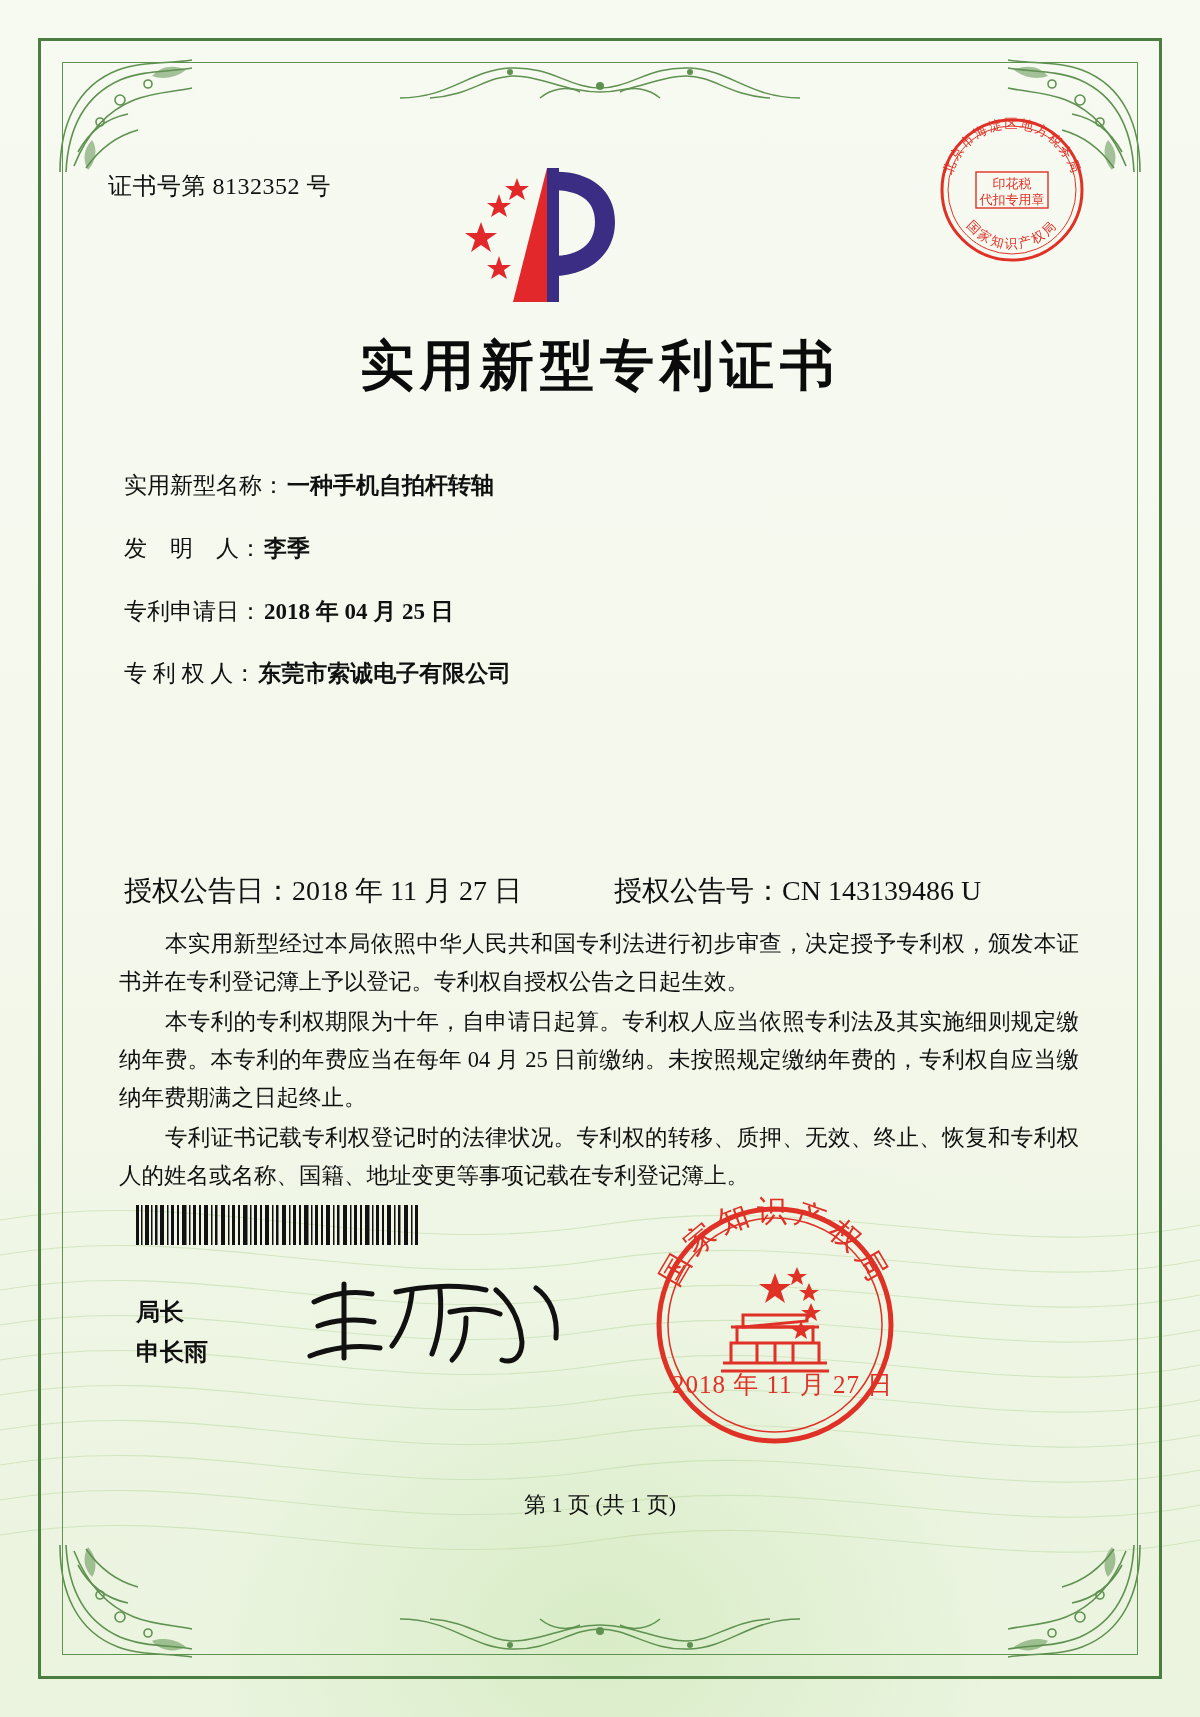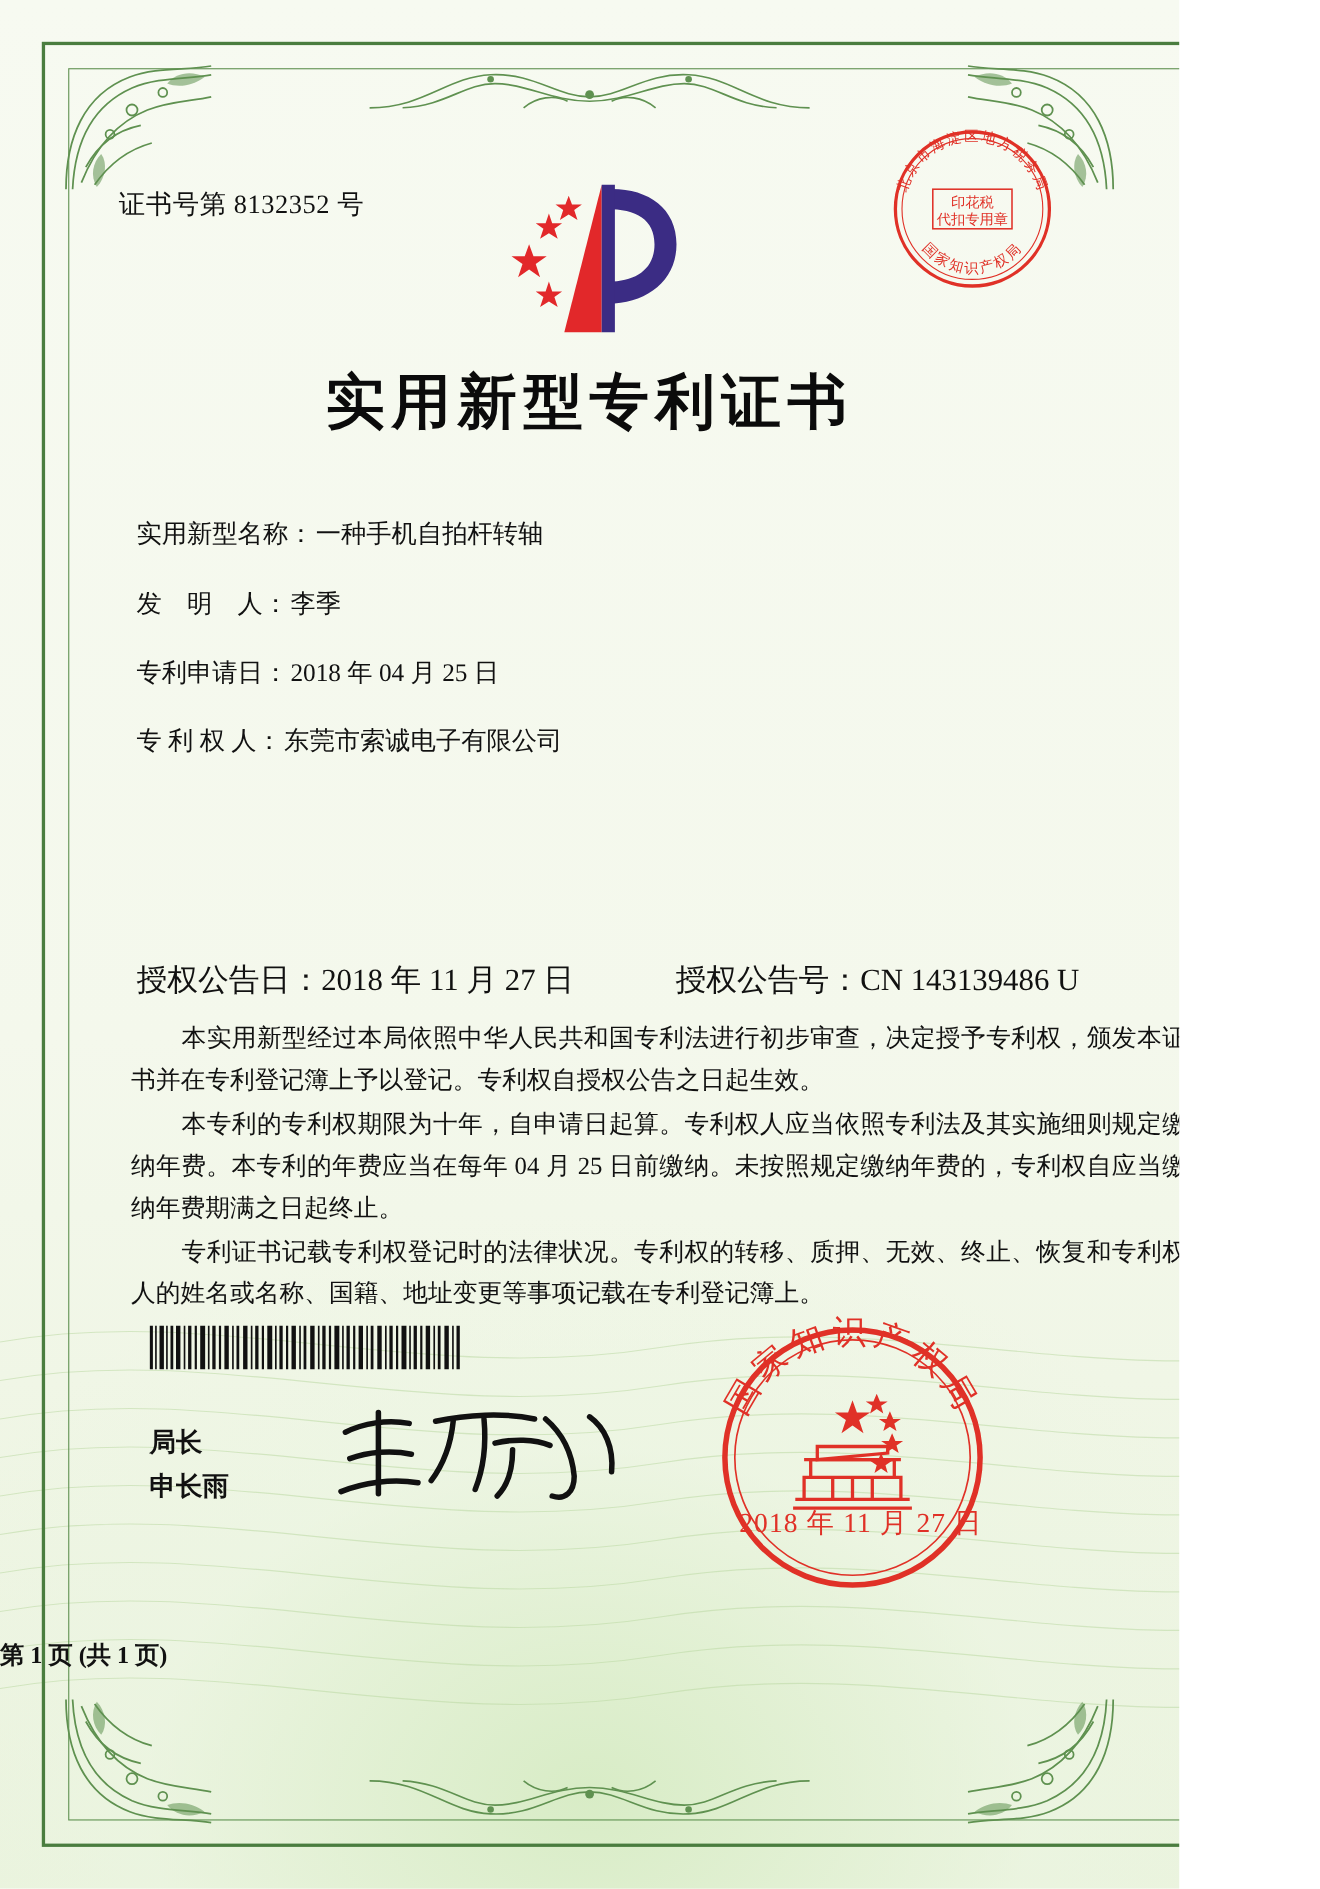--- a/index.html
+++ b/index.html
@@ -9,21 +9,21 @@
   body {
     width: 1200px;
     height: 1717px;
     background: #ffffff;
     font-family: "Liberation Serif", "DejaVu Serif", serif;
     overflow: hidden;
   }
 
   .page {
     position: relative;
-    width: 1072px;
+    width: 1200px;
     height: 1717px;
     background:
       radial-gradient(ellipse 900px 700px at 50% 95%, #d8ecc6 0%, rgba(235,245,225,0.55) 45%, rgba(247,250,240,0) 75%),
       linear-gradient(180deg, #f7faf1 0%, #f4f8ec 55%, #eaf3dd 100%);
     overflow: hidden;
   }
 
   
   .waves {
     position: absolute;
@@ -125,20 +125,21 @@
     color: #111;
     line-height: 1.25;
   }
   .field-label {
     white-space: pre;
     flex: 0 0 auto;
   }
   .field-value {
     white-space: pre;
     margin-left: 2px;
+    font-weight: bold;
   }
   .field-value.mono {
     font-family: "Liberation Serif", serif;
     letter-spacing: 1px;
   }
 
   .pubrow {
     position: absolute;
     left: 124px;
     top: 872px;
@@ -208,23 +209,23 @@
     font-size: 25px;
     color: #e03127;
     letter-spacing: 1px;
     white-space: nowrap;
   }
 
   .page-footer {
     position: absolute;
     left: 0; right: 0;
     top: 1490px;
+    text-align: center;
     font-size: 22px;
     color: #111;
-    font-weight: bold;
   }
 </style>
 </head>
 <body>
 
 <div class="page">
 
   <svg class="waves" viewBox="0 0 1200 420" preserveAspectRatio="none">
     <g fill="none" stroke="#bcd9a4" stroke-width="1.1">
       <path d="M0,40 C200,5 380,80 600,45 C820,10 1000,85 1200,45"></path>

